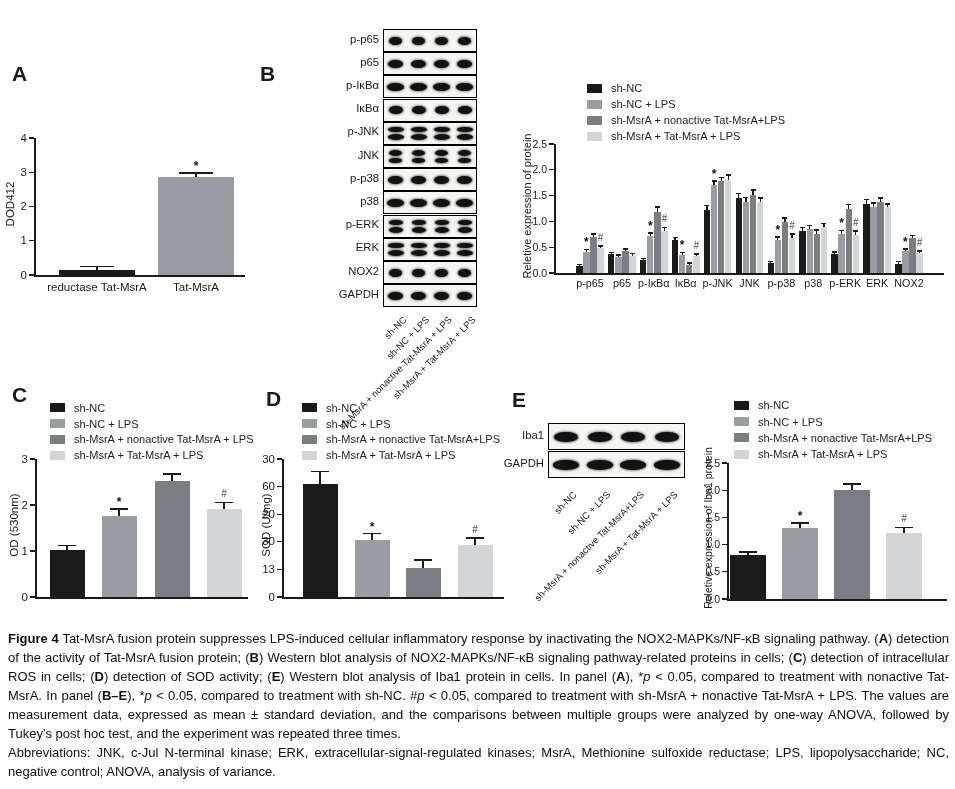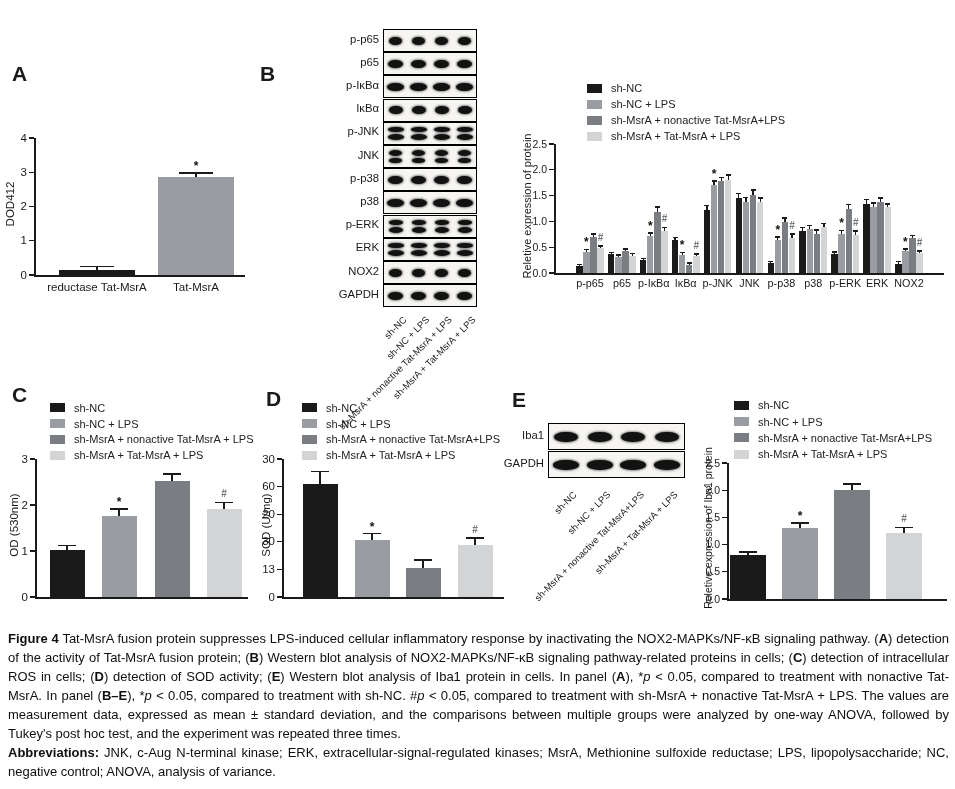--- a/index.html
+++ b/index.html
@@ -525,17 +525,17 @@
       <div class="err-cap" style="left: 143px; top: 33.172px; width: 18px;"></div>
       <div class="bar" style="left: 186px; top: 82.632px; width: 36px; height: 66.368px; background: rgb(210, 212, 213);"></div>
       <div class="err-stem" style="left: 203.35px; top: 77.192px; height: 5.44px;"></div>
       <div class="err-cap" style="left: 195px; top: 76.692px; width: 18px;"></div>
       <div class="ann" style="left: 192px; top: 63.192px; font-size: 10px; color: rgb(116, 120, 124);">#</div>
     </div>
 
   <div class="caption">
     <span style="font-weight:700">Figure 4</span>
     <span id="caption-main"> Tat-MsrA fusion protein suppresses LPS-induced cellular inflammatory response by inactivating the NOX2-MAPKs/NF-κB signaling pathway. (<b>A</b>) detection of the activity of Tat-MsrA fusion protein; (<b>B</b>) Western blot analysis of NOX2-MAPKs/NF-κB signaling pathway-related proteins in cells; (<b>C</b>) detection of intracellular ROS in cells; (<b>D</b>) detection of SOD activity; (<b>E</b>) Western blot analysis of Iba1 protein in cells. In panel (<b>A</b>), *<i>p</i> &lt; 0.05, compared to treatment with nonactive Tat-MsrA. In panel (<b>B–E</b>), *<i>p</i> &lt; 0.05, compared to treatment with sh-NC. #<i>p</i> &lt; 0.05, compared to treatment with sh-MsrA + nonactive Tat-MsrA + LPS. The values are measurement data, expressed as mean ± standard deviation, and the comparisons between multiple groups were analyzed by one-way ANOVA, followed by Tukey's post hoc test, and the experiment was repeated three times.</span><br>
-    <span style="font-weight:700">Abbreviations:</span>
-    <span id="caption-abbr"> JNK, c-Aug N-terminal kinase; ERK, extracellular-signal-regulated kinases; MsrA, Methionine sulfoxide reductase; LPS, lipopolysaccharide; NC, negative control; ANOVA, analysis of variance.</span>
+    <span style="font-weight:400">Abbreviations:</span>
+    <span id="caption-abbr"> JNK, c-Jul N-terminal kinase; ERK, extracellular-signal-regulated kinases; MsrA, Methionine sulfoxide reductase; LPS, lipopolysaccharide; NC, negative control; ANOVA, analysis of variance.</span>
   </div>
 
 </div>
 
 </body></html>

